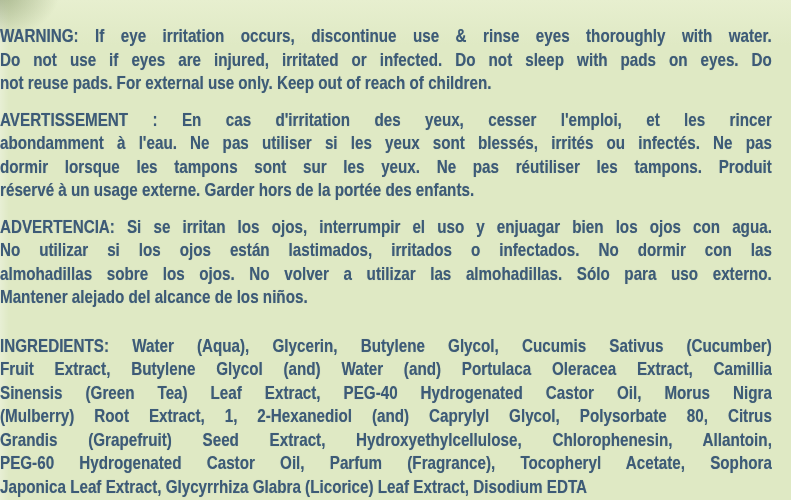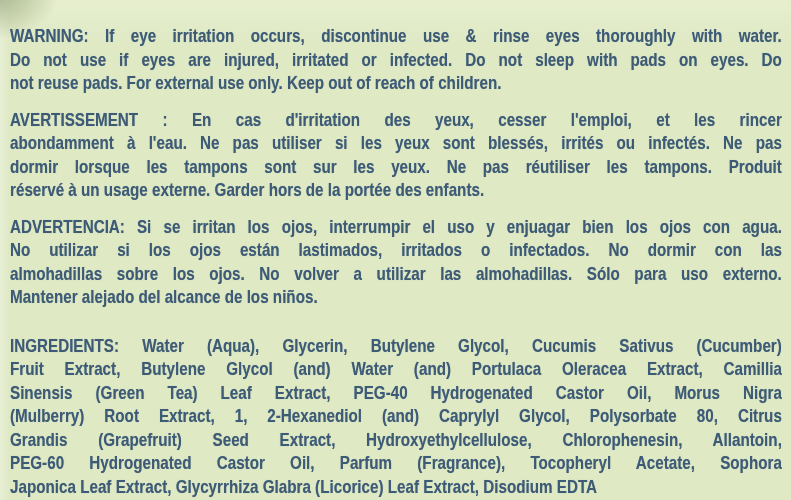--- a/index.html
+++ b/index.html
@@ -16,21 +16,21 @@
     height: 500px;
     overflow: hidden;
     background:
       radial-gradient(95px 70px at -8px -10px, rgba(110,130,80,0.60), rgba(110,130,80,0.0) 72%),
       linear-gradient(90deg, rgba(255,255,255,0.28) 0px, rgba(255,255,255,0.0) 9px),
       linear-gradient(180deg, var(--bg-light) 0%, var(--bg) 9%, var(--bg) 100%);
     font-family: "Liberation Sans", "DejaVu Sans", sans-serif;
   }
 
   .label-content {
-    padding: 24px 9px 0 10px;
+    padding: 24px 9px 0 0;
     filter: blur(0.3px);
   }
 
   
   .text-block {
     width: 939px;
     transform: scaleX(0.822);
     transform-origin: 0 0;
     margin: 0 0 13px 0;
     color: var(--ink);

